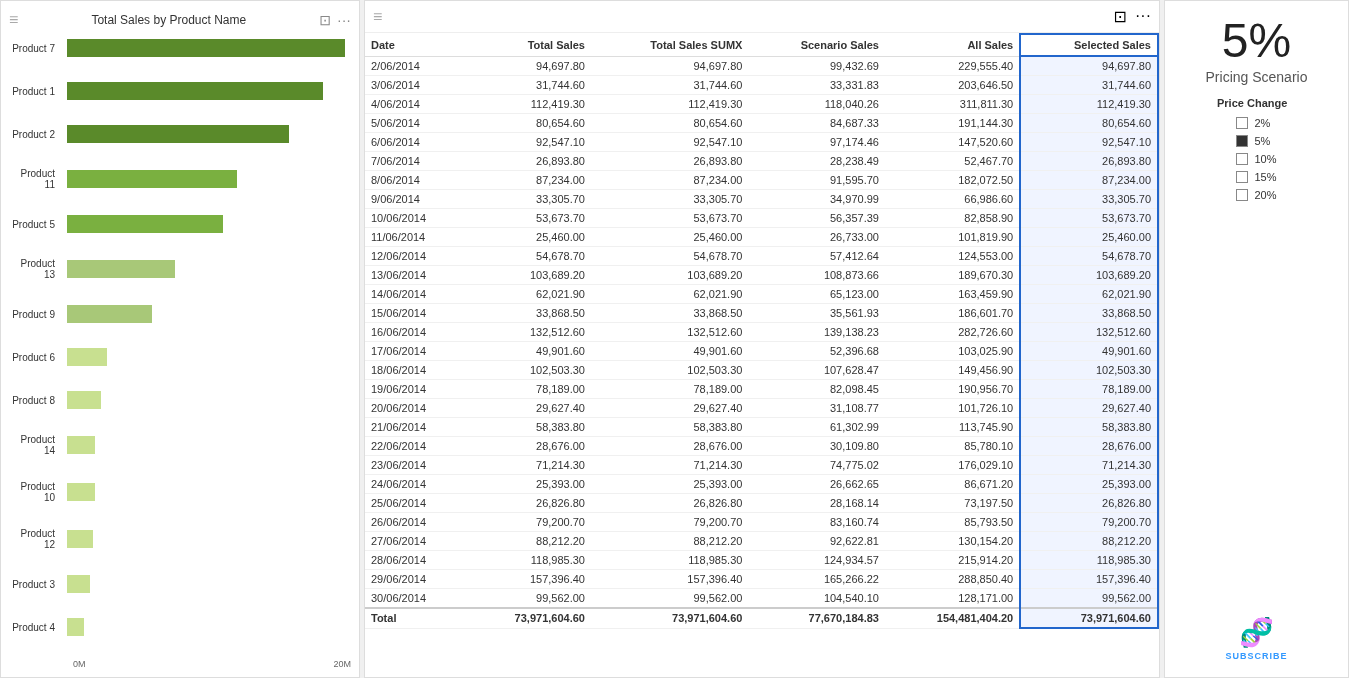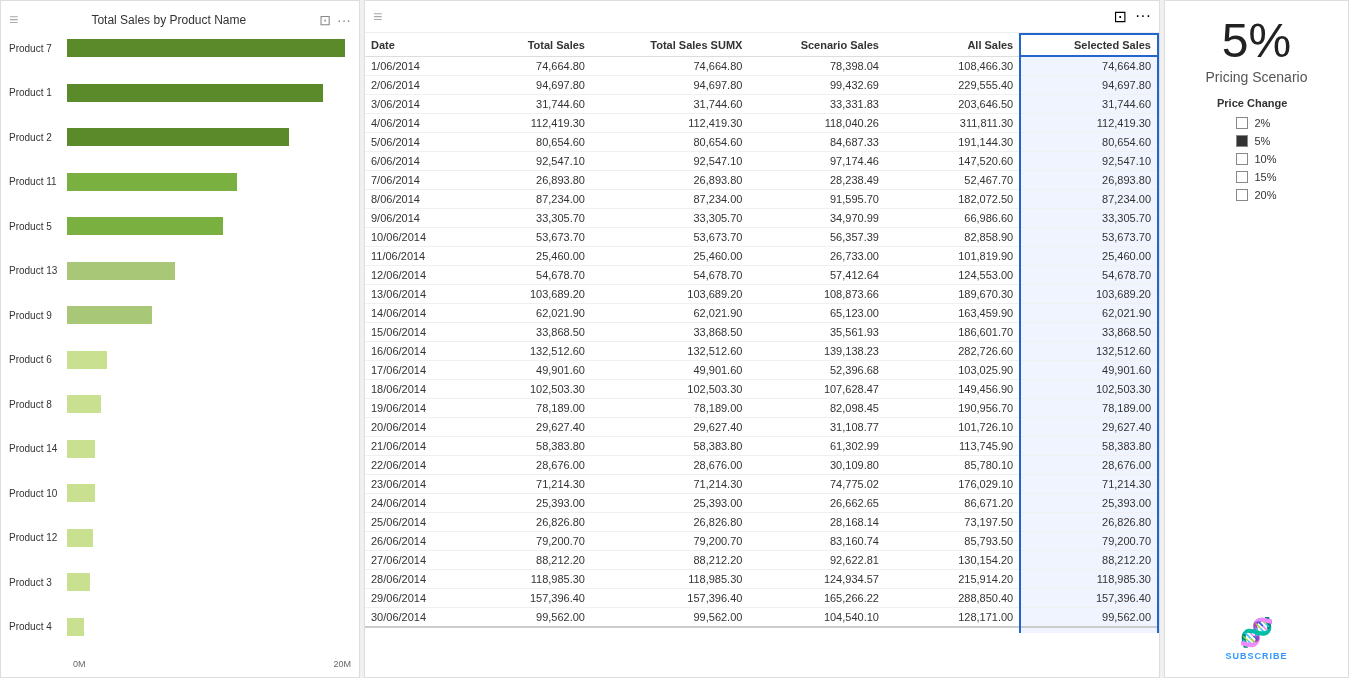--- a/index.html
+++ b/index.html
@@ -65,22 +65,22 @@
     .bar-row {
       display: flex;
       align-items: center;
       margin-bottom: 3px;
     }
 
     .bar-label {
       font-size: 10px;
       color: #333;
       width: 58px;
-      text-align: left;
-      padding-right: 0;
+      text-align: right;
+      padding-right: 12px;
       flex-shrink: 0;
     }
 
     .bar-container {
       flex: 1;
       height: 18px;
       background: transparent;
       position: relative;
     }
 
@@ -386,28 +386,20 @@
             <th>Date</th>
             <th>Total Sales</th>
             <th>Total Sales SUMX</th>
             <th>Scenario Sales</th>
             <th>All Sales</th>
             <th class="selected-col-header col-selected-border col-selected-top" style="border-top: 2px solid rgb(34, 102, 204); border-left: 2px solid rgb(34, 102, 204); border-right: 2px solid rgb(34, 102, 204); border-radius: 10px;">Selected Sales</th>
           </tr>
         </thead>
         <tbody>
           <tr>
-            <td>1/06/2014</td>
-            <td>74,664.80</td>
-            <td>74,664.80</td>
-            <td>78,398.04</td>
-            <td>108,466.30</td>
-            <td style="border-left: 2px solid rgb(34, 102, 204); border-right: 2px solid rgb(34, 102, 204); background: rgb(240, 244, 255);">74,664.80</td>
-          </tr>
-          <tr>
             <td>2/06/2014</td>
             <td>94,697.80</td>
             <td>94,697.80</td>
             <td>99,432.69</td>
             <td>229,555.40</td>
             <td style="border-left: 2px solid rgb(34, 102, 204); border-right: 2px solid rgb(34, 102, 204); background: rgb(240, 244, 255);">94,697.80</td>
           </tr>
           <tr>
             <td>3/06/2014</td>
             <td>31,744.60</td>

